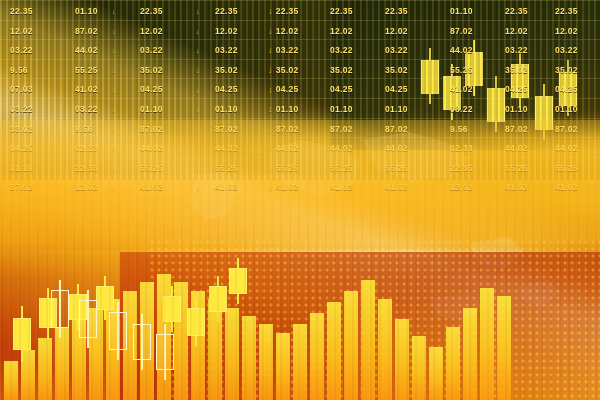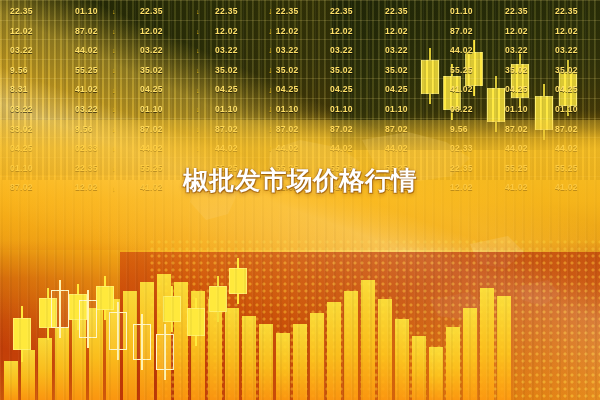--- a/index.html
+++ b/index.html
@@ -274,21 +274,21 @@
         <div class="qrow">
           <span>12.02</span>
         </div>
         <div class="qrow">
           <span>03.22</span>
         </div>
         <div class="qrow">
           <span>9.56</span>
         </div>
         <div class="qrow">
-          <span>8.31</span>
+          <span>07.03</span>
         </div>
         <div class="qrow">
           <span>03.22</span>
         </div>
         <div class="qrow">
           <span>33.02</span>
         </div>
         <div class="qrow">
           <span>04.25</span>
         </div>
@@ -659,16 +659,15 @@
         </div>
         <div class="qrow">
           <span>41.02</span>
         </div>
       </div>
     </div>
 
   <div class="layer midband" style="position:absolute"></div>
 
   <div class="title">
-    <span class="ln">椒批发市场价格行情</span>
   </div>
 
 </div>
 
 </body></html>

